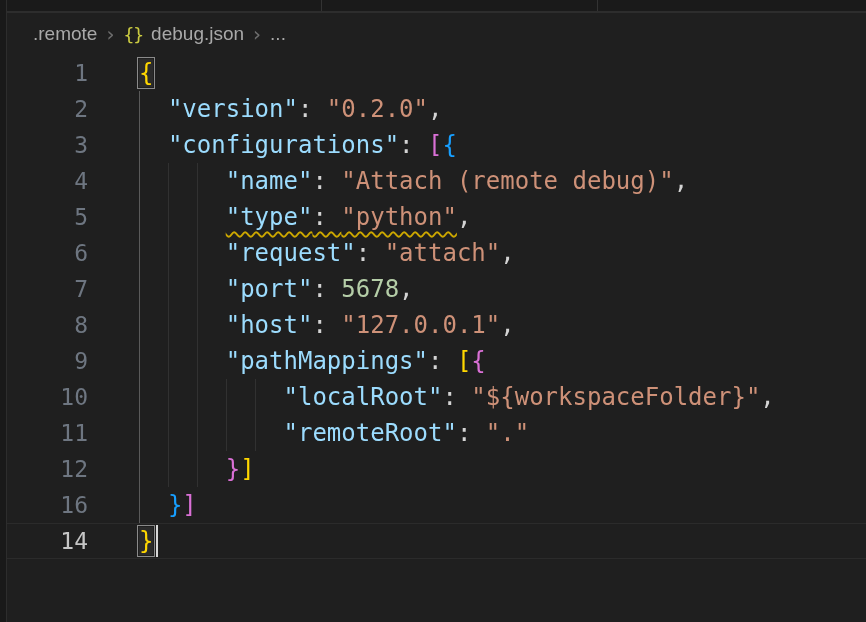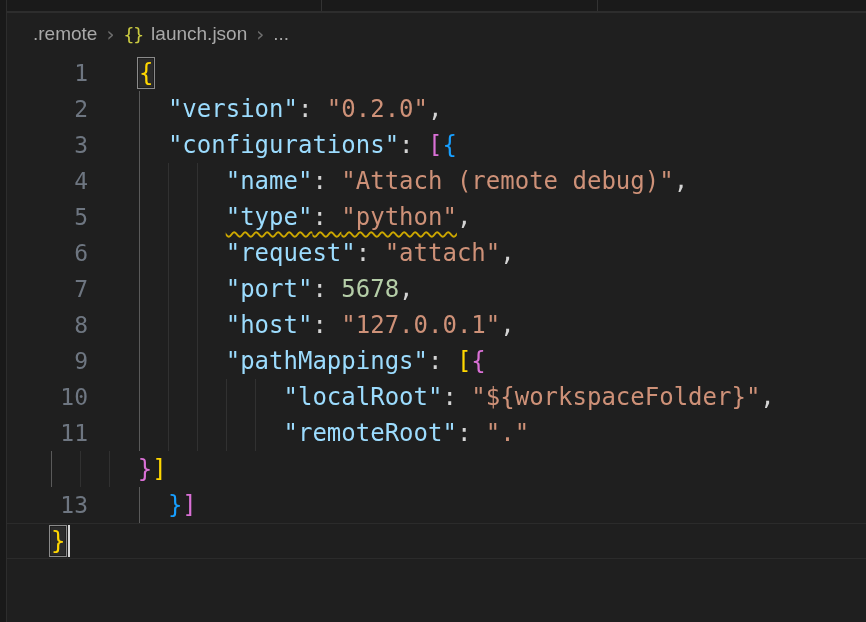--- a/index.html
+++ b/index.html
@@ -89,36 +89,36 @@
   <div class="tab-seg s1"></div>
   <div class="tab-seg s2"></div>
   <div class="tab-seg s3"></div>
 </div>
 
 <div class="breadcrumb">
   <span class="crumb">.remote</span>
   <span class="chev">›</span>
   <span class="crumb crumb-file">
     <span class="json-icon">{}</span>
-    <span>launch.json</span>
+    <span>debug.json</span>
   </span>
   <span class="chev">›</span>
   <span class="crumb">...</span>
 </div>
 
 <div class="editor">
   <div id="code-lines">
       <div class="row"><div class="gutter">1</div><div class="code"><span class="bracket-box" style="color: rgb(255, 215, 0);">{</span></div></div>
       <div class="row"><div class="gutter">2</div><div class="code"><div class="guide guide-active" style="left: 0ch;"></div><span style="color: rgb(212, 212, 212);">  </span><span style="color: rgb(156, 220, 254);">"version"</span><span style="color: rgb(212, 212, 212);">: </span><span style="color: rgb(206, 145, 120);">"0.2.0"</span><span style="color: rgb(212, 212, 212);">,</span></div></div>
       <div class="row"><div class="gutter">3</div><div class="code"><div class="guide guide-active" style="left: 0ch;"></div><span style="color: rgb(212, 212, 212);">  </span><span style="color: rgb(156, 220, 254);">"configurations"</span><span style="color: rgb(212, 212, 212);">: </span><span style="color: rgb(218, 112, 214);">[</span><span style="color: rgb(23, 159, 255);">{</span></div></div>
       <div class="row"><div class="gutter">4</div><div class="code"><div class="guide guide-active" style="left: 0ch;"></div><div class="guide" style="left: 2ch;"></div><div class="guide" style="left: 4ch;"></div><span style="color: rgb(212, 212, 212);">      </span><span style="color: rgb(156, 220, 254);">"name"</span><span style="color: rgb(212, 212, 212);">: </span><span style="color: rgb(206, 145, 120);">"Attach (remote debug)"</span><span style="color: rgb(212, 212, 212);">,</span></div></div>
       <div class="row"><div class="gutter">5</div><div class="code"><div class="guide guide-active" style="left: 0ch;"></div><div class="guide" style="left: 2ch;"></div><div class="guide" style="left: 4ch;"></div><span style="color: rgb(212, 212, 212);">      </span><span class="squiggle" style="text-decoration-color: rgb(204, 167, 0);"><span style="color: rgb(156, 220, 254);">"type"</span><span style="color: rgb(212, 212, 212);">: </span><span style="color: rgb(206, 145, 120);">"python"</span></span><span style="color: rgb(212, 212, 212);">,</span></div></div>
       <div class="row"><div class="gutter">6</div><div class="code"><div class="guide guide-active" style="left: 0ch;"></div><div class="guide" style="left: 2ch;"></div><div class="guide" style="left: 4ch;"></div><span style="color: rgb(212, 212, 212);">      </span><span style="color: rgb(156, 220, 254);">"request"</span><span style="color: rgb(212, 212, 212);">: </span><span style="color: rgb(206, 145, 120);">"attach"</span><span style="color: rgb(212, 212, 212);">,</span></div></div>
       <div class="row"><div class="gutter">7</div><div class="code"><div class="guide guide-active" style="left: 0ch;"></div><div class="guide" style="left: 2ch;"></div><div class="guide" style="left: 4ch;"></div><span style="color: rgb(212, 212, 212);">      </span><span style="color: rgb(156, 220, 254);">"port"</span><span style="color: rgb(212, 212, 212);">: </span><span style="color: rgb(181, 206, 168);">5678</span><span style="color: rgb(212, 212, 212);">,</span></div></div>
       <div class="row"><div class="gutter">8</div><div class="code"><div class="guide guide-active" style="left: 0ch;"></div><div class="guide" style="left: 2ch;"></div><div class="guide" style="left: 4ch;"></div><span style="color: rgb(212, 212, 212);">      </span><span style="color: rgb(156, 220, 254);">"host"</span><span style="color: rgb(212, 212, 212);">: </span><span style="color: rgb(206, 145, 120);">"127.0.0.1"</span><span style="color: rgb(212, 212, 212);">,</span></div></div>
       <div class="row"><div class="gutter">9</div><div class="code"><div class="guide guide-active" style="left: 0ch;"></div><div class="guide" style="left: 2ch;"></div><div class="guide" style="left: 4ch;"></div><span style="color: rgb(212, 212, 212);">      </span><span style="color: rgb(156, 220, 254);">"pathMappings"</span><span style="color: rgb(212, 212, 212);">: </span><span style="color: rgb(255, 215, 0);">[</span><span style="color: rgb(218, 112, 214);">{</span></div></div>
       <div class="row"><div class="gutter">10</div><div class="code"><div class="guide guide-active" style="left: 0ch;"></div><div class="guide" style="left: 2ch;"></div><div class="guide" style="left: 4ch;"></div><div class="guide" style="left: 6ch;"></div><div class="guide" style="left: 8ch;"></div><span style="color: rgb(212, 212, 212);">          </span><span style="color: rgb(156, 220, 254);">"localRoot"</span><span style="color: rgb(212, 212, 212);">: </span><span style="color: rgb(206, 145, 120);">"${workspaceFolder}"</span><span style="color: rgb(212, 212, 212);">,</span></div></div>
       <div class="row"><div class="gutter">11</div><div class="code"><div class="guide guide-active" style="left: 0ch;"></div><div class="guide" style="left: 2ch;"></div><div class="guide" style="left: 4ch;"></div><div class="guide" style="left: 6ch;"></div><div class="guide" style="left: 8ch;"></div><span style="color: rgb(212, 212, 212);">          </span><span style="color: rgb(156, 220, 254);">"remoteRoot"</span><span style="color: rgb(212, 212, 212);">: </span><span style="color: rgb(206, 145, 120);">"."</span></div></div>
-      <div class="row"><div class="code"><div class="guide guide-active" style="left: 0ch;"></div><div class="guide" style="left: 2ch;"></div><div class="guide" style="left: 4ch;"></div><span style="color: rgb(212, 212, 212);">      </span><span style="color: rgb(218, 112, 214);">}</span><span style="color: rgb(255, 215, 0);">]</span></div></div>
-      <div class="row"><div class="gutter">13</div><div class="code"><div class="guide guide-active" style="left: 0ch;"></div><span style="color: rgb(212, 212, 212);">  </span><span style="color: rgb(23, 159, 255);">}</span><span style="color: rgb(218, 112, 214);">]</span></div></div>
-      <div class="row active"><div class="code"><span class="bracket-box" style="color: rgb(255, 215, 0);">}</span><div class="cursor"></div></div></div>
+      <div class="row"><div class="gutter">12</div><div class="code"><div class="guide guide-active" style="left: 0ch;"></div><div class="guide" style="left: 2ch;"></div><div class="guide" style="left: 4ch;"></div><span style="color: rgb(212, 212, 212);">      </span><span style="color: rgb(218, 112, 214);">}</span><span style="color: rgb(255, 215, 0);">]</span></div></div>
+      <div class="row"><div class="gutter">16</div><div class="code"><div class="guide guide-active" style="left: 0ch;"></div><span style="color: rgb(212, 212, 212);">  </span><span style="color: rgb(23, 159, 255);">}</span><span style="color: rgb(218, 112, 214);">]</span></div></div>
+      <div class="row active"><div class="gutter num-active">14</div><div class="code"><span class="bracket-box" style="color: rgb(255, 215, 0);">}</span><div class="cursor"></div></div></div>
     </div>
 </div>
 
 </body></html>

